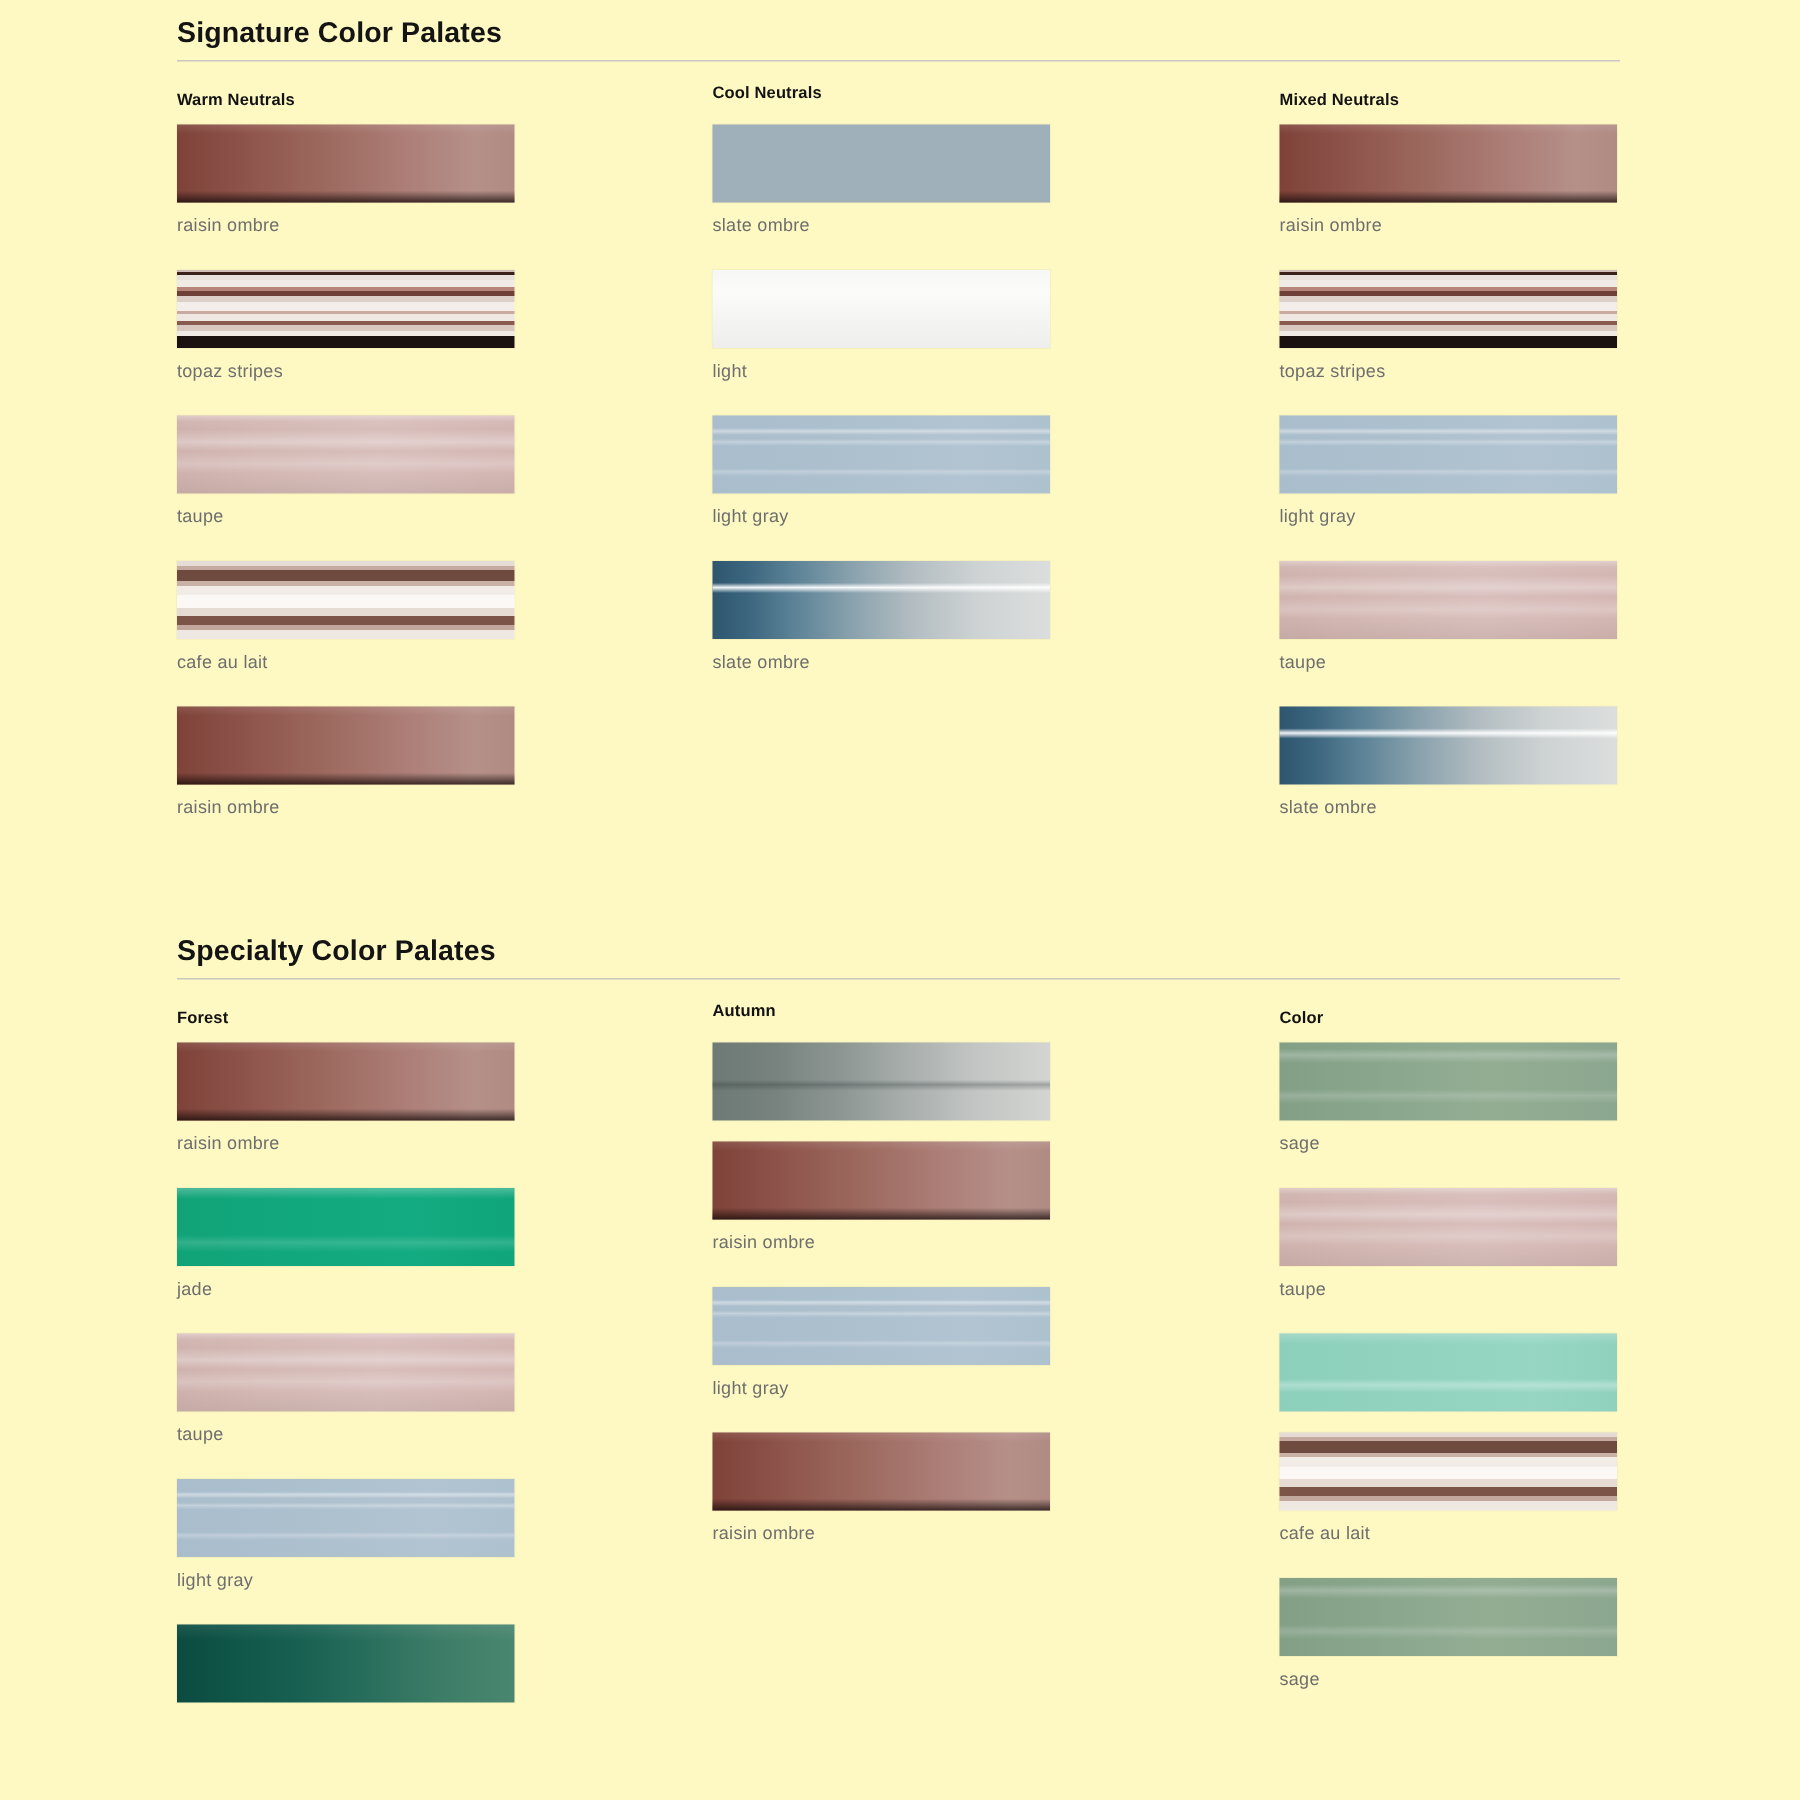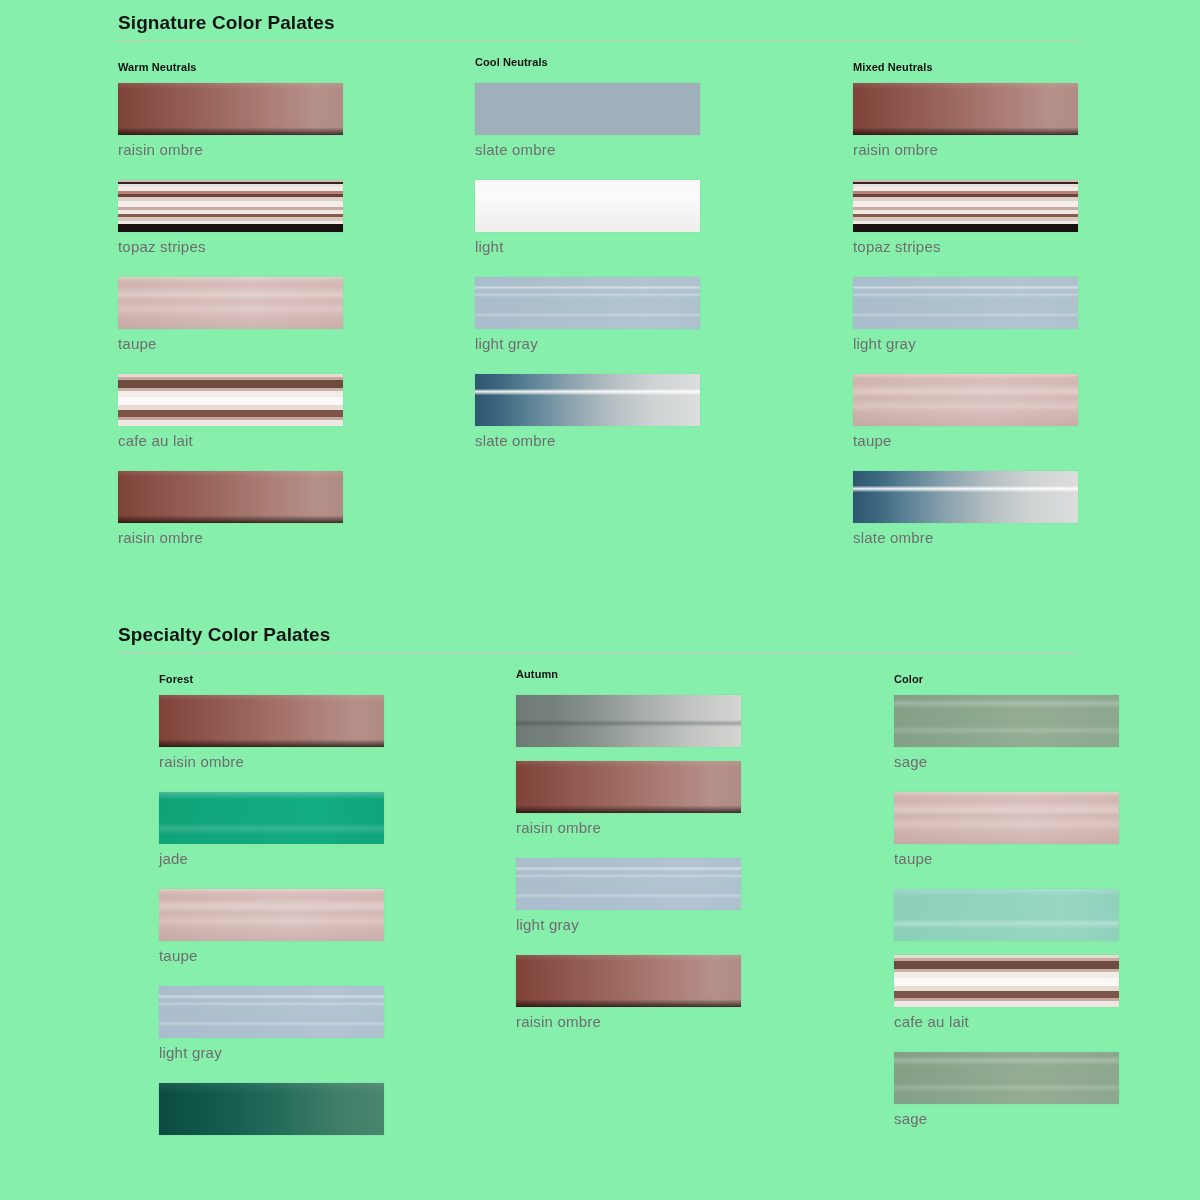--- a/index.html
+++ b/index.html
@@ -9,21 +9,21 @@
     width: 1200px;
     height: 1200px;
     background: #ffffff;
     font-family: "Liberation Sans", sans-serif;
     overflow: hidden;
   }
   .page {
     position: relative;
     width: 1200px;
     height: 1200px;
-    background: #86efac;
+    background: #fef9c3;
   }
 
   
   .section {
     position: absolute;
     left: 118px;
     width: 962px;
   }
   .section-head {
     font-size: 19px;
@@ -66,21 +66,21 @@
   .swatch-group { margin: 0; padding: 0; }
   .swatch-item { margin-bottom: 14px; }
 
   .swatch {
     width: 225px;
     height: 52px;
     display: block;
     box-shadow: 0 0 0 0.5px rgba(0,0,0,0.05);
   }
   .swatch-label {
-    font-size: 15px;
+    font-size: 12px;
     color: #6e6e6e;
     font-weight: 400;
     letter-spacing: 0.2px;
     line-height: 30px;
     height: 31px;
     white-space: nowrap;
   }
 
   
   .sw-raisin-ombre {
@@ -272,21 +272,21 @@
             <div class="swatch-label">slate ombre</div>
           </div>
         </div>
       </div>
 
     </div>
   </div>
 
   <div class="section" id="section-specialty" style="top:624px;">
     <h2 class="section-head">Specialty Color Palates</h2>
-    <div class="cols" style="margin-top:16px;margin-left:41px;">
+    <div class="cols" style="margin-top:16px;">
 
       <div class="col col-0">
         <h3 class="col-title">Forest</h3>
         <div class="swatch-group">
           <div class="swatch-item">
             <div class="swatch sw-raisin-ombre"></div>
             <div class="swatch-label">raisin ombre</div>
           </div>
           <div class="swatch-item">
             <div class="swatch sw-jade"></div>

